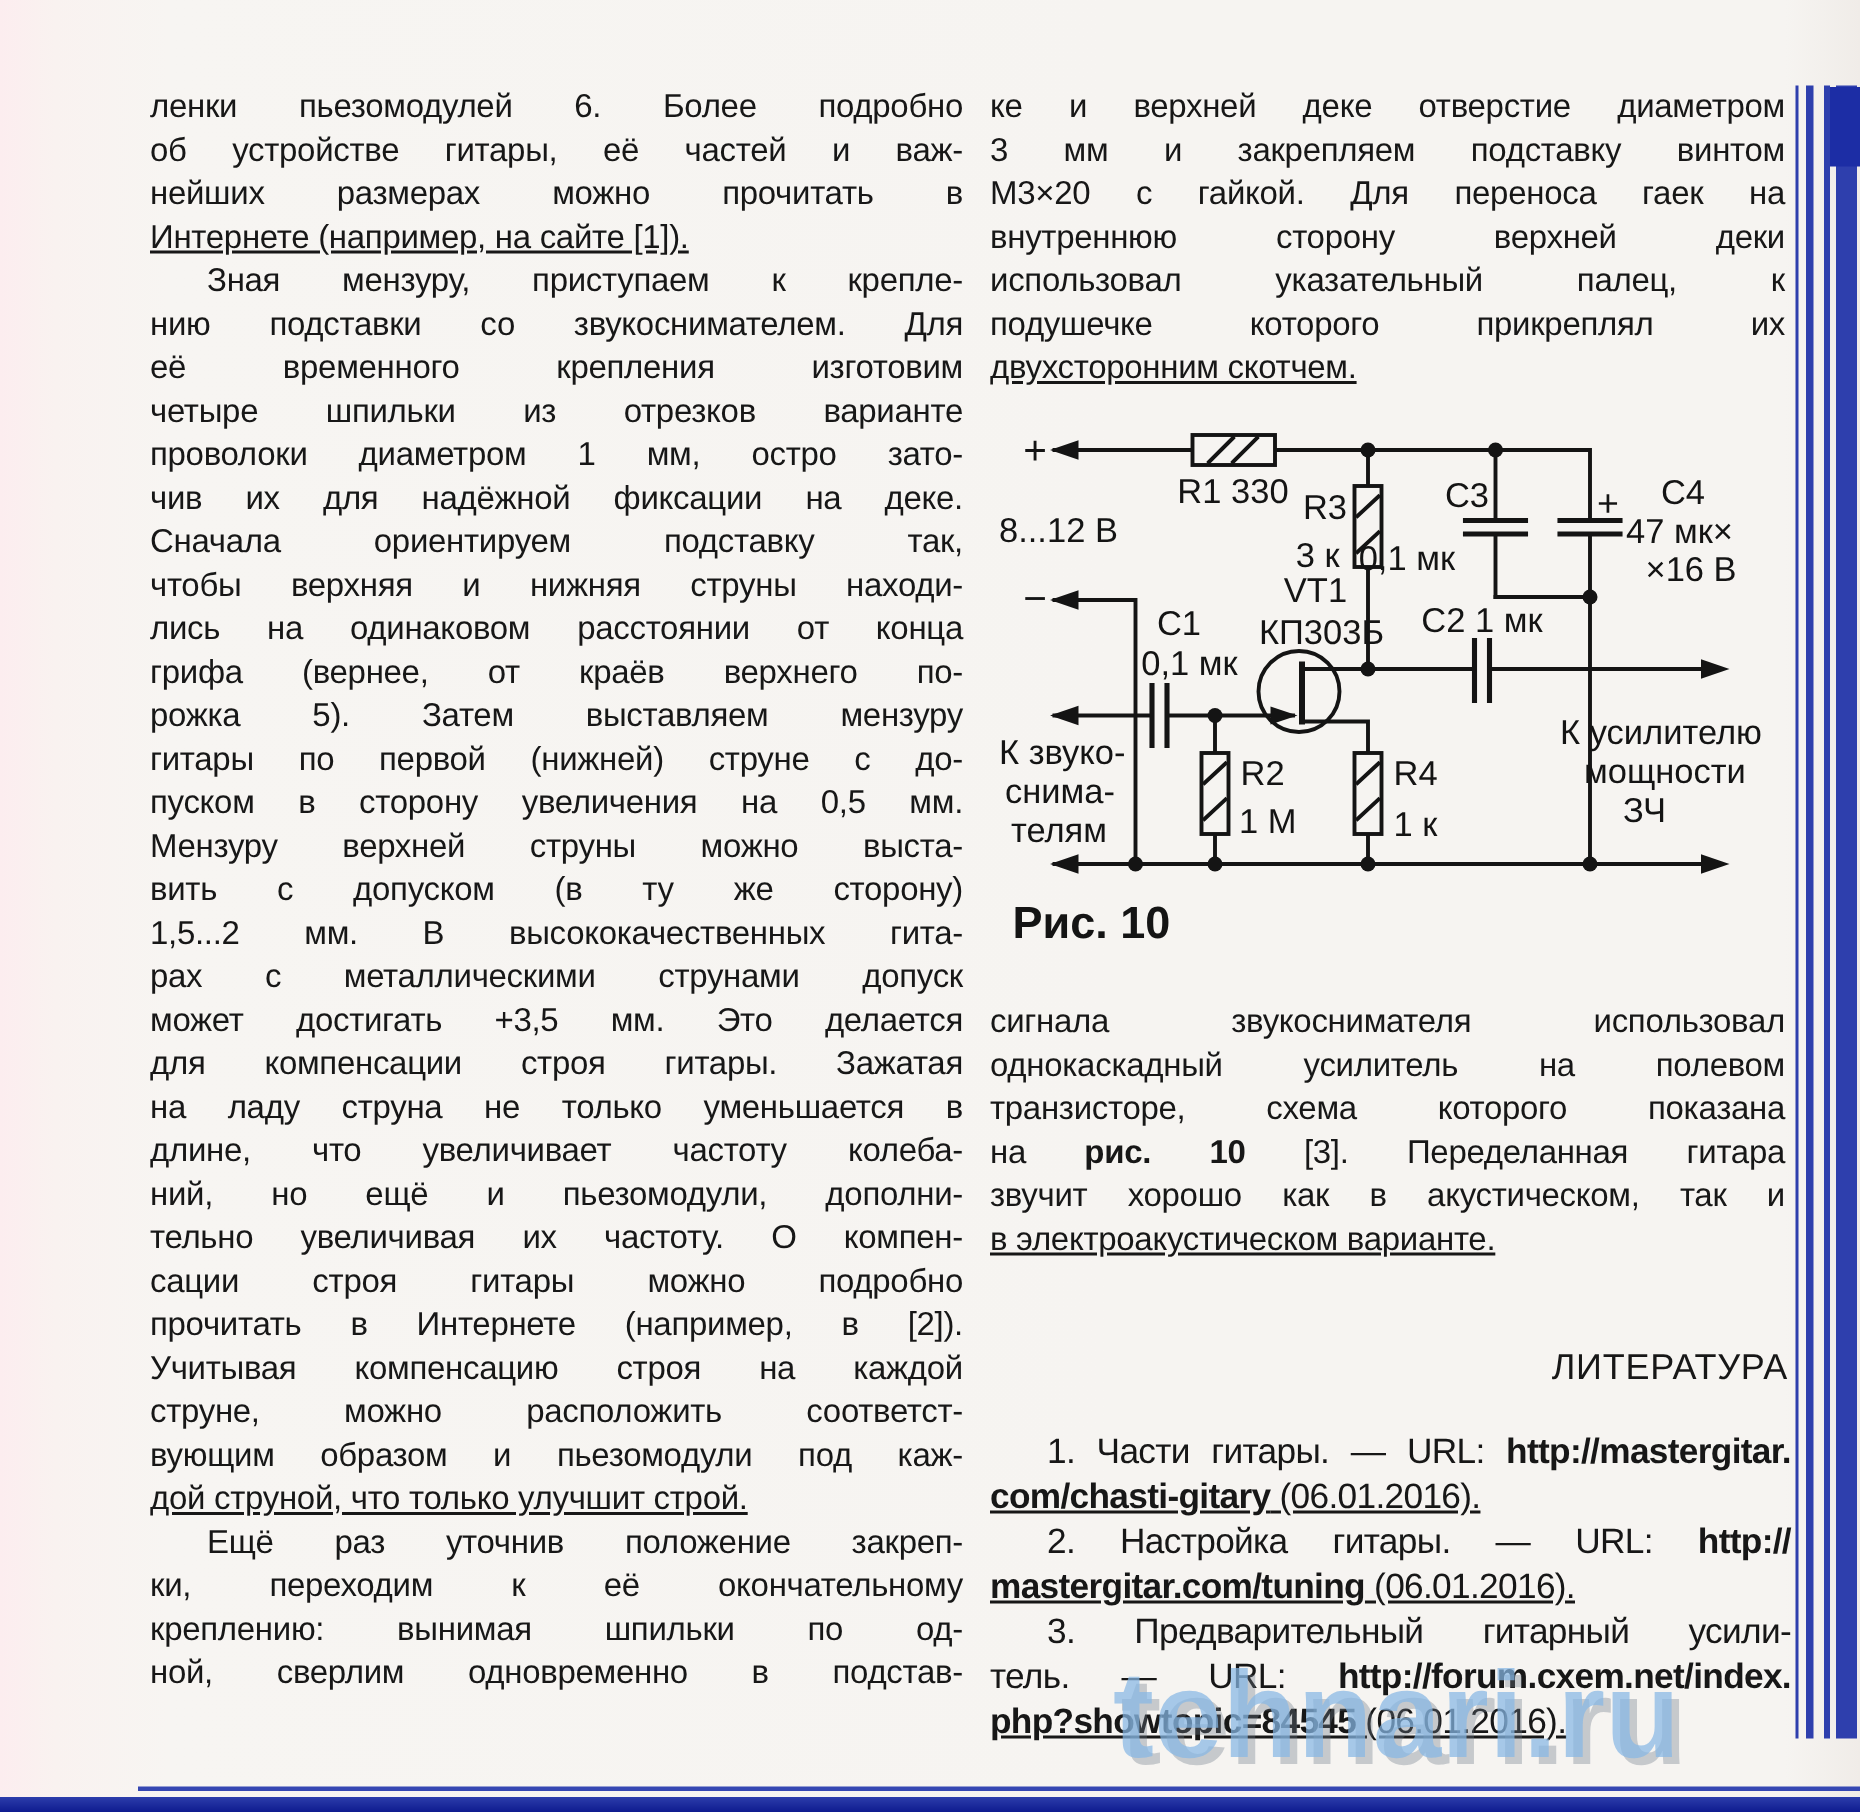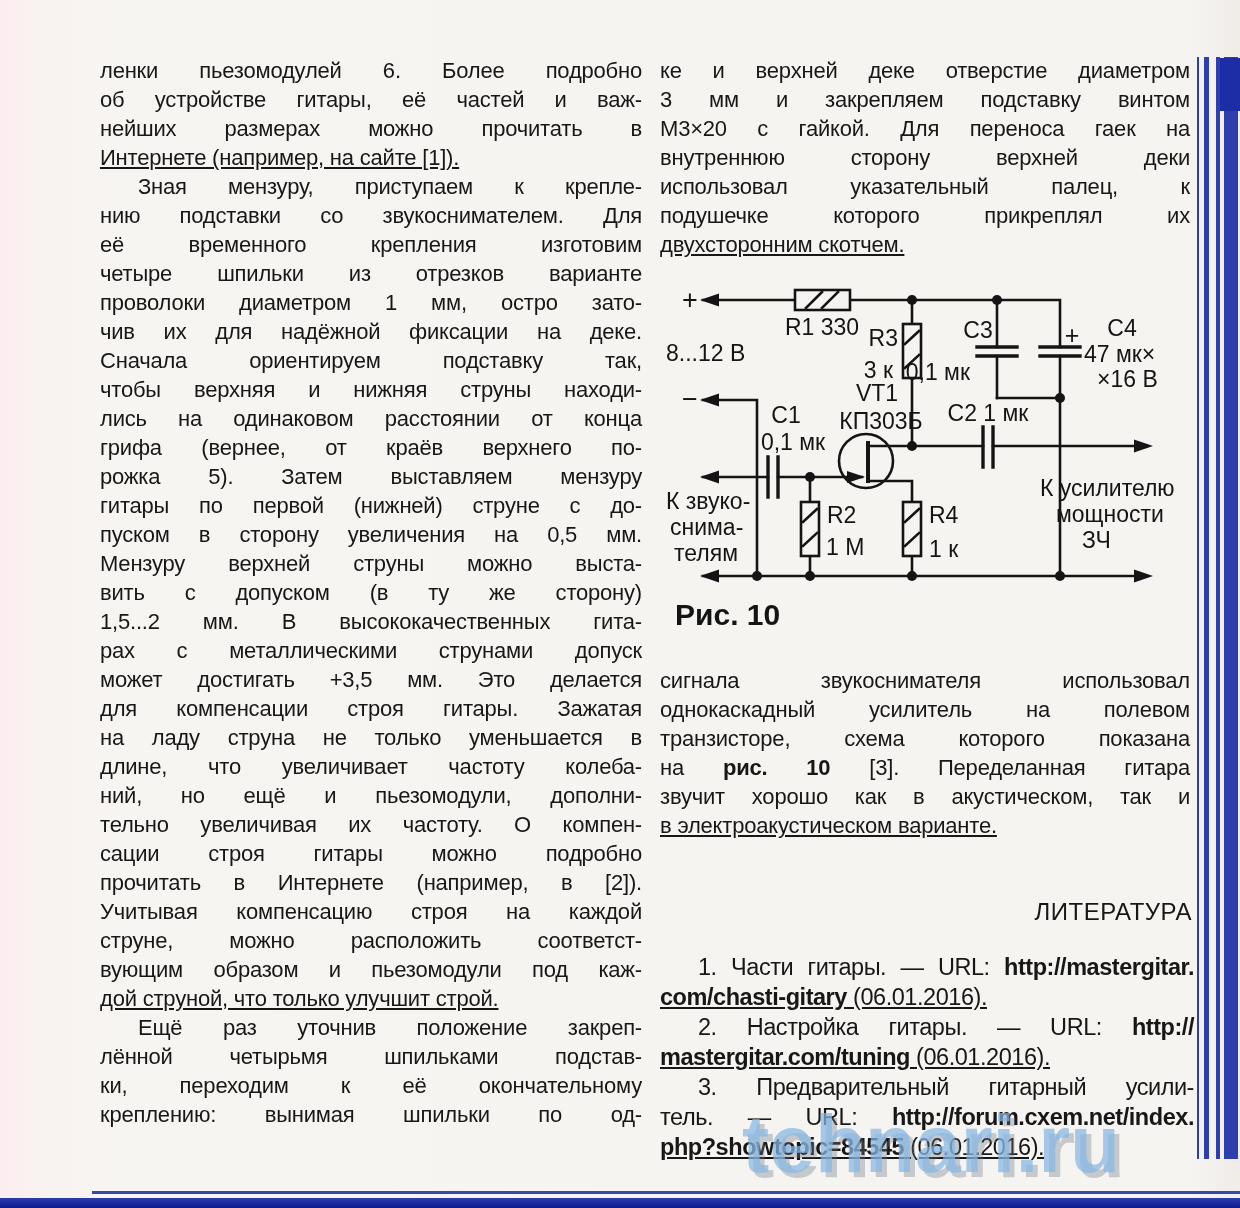--- a/index.html
+++ b/index.html
@@ -64,23 +64,23 @@
       <div class="tline"><span>длине, что увеличивает частоту колеба-</span></div>
       <div class="tline"><span>ний, но ещё и пьезомодули, дополни-</span></div>
       <div class="tline"><span>тельно увеличивая их частоту. О компен-</span></div>
       <div class="tline"><span>сации строя гитары можно подробно</span></div>
       <div class="tline"><span>прочитать в Интернете (например, в [2]).</span></div>
       <div class="tline"><span>Учитывая компенсацию строя на каждой</span></div>
       <div class="tline"><span>струне, можно расположить соответст-</span></div>
       <div class="tline"><span>вующим образом и пьезомодули под каж-</span></div>
       <div class="tline last"><span>дой струной, что только улучшит строй.</span></div>
       <div class="tline ind"><span>Ещё раз уточнив положение закреп-</span></div>
-      <div class="tline"><span>лённой четырьмя шпильками подстав-</span></div>
       <div class="tline"><span>ки, переходим к её окончательному</span></div>
       <div class="tline"><span>креплению: вынимая шпильки по од-</span></div>
+      <div class="tline"><span>ной, сверлим одновременно в подстав-</span></div>
     </div>
 
   <div id="right-top" class="col" style="left:660px; top:56px; width:530px;">
       <div class="tline"><span>ке и верхней деке отверстие диаметром</span></div>
       <div class="tline"><span>3 мм и закрепляем подставку винтом</span></div>
       <div class="tline"><span>М3×20 с гайкой. Для переноса гаек на</span></div>
       <div class="tline"><span>внутреннюю сторону верхней деки</span></div>
       <div class="tline"><span>использовал указательный палец, к</span></div>
       <div class="tline"><span>подушечке которого прикреплял их</span></div>
       <div class="tline last"><span>двухсторонним скотчем.</span></div>

